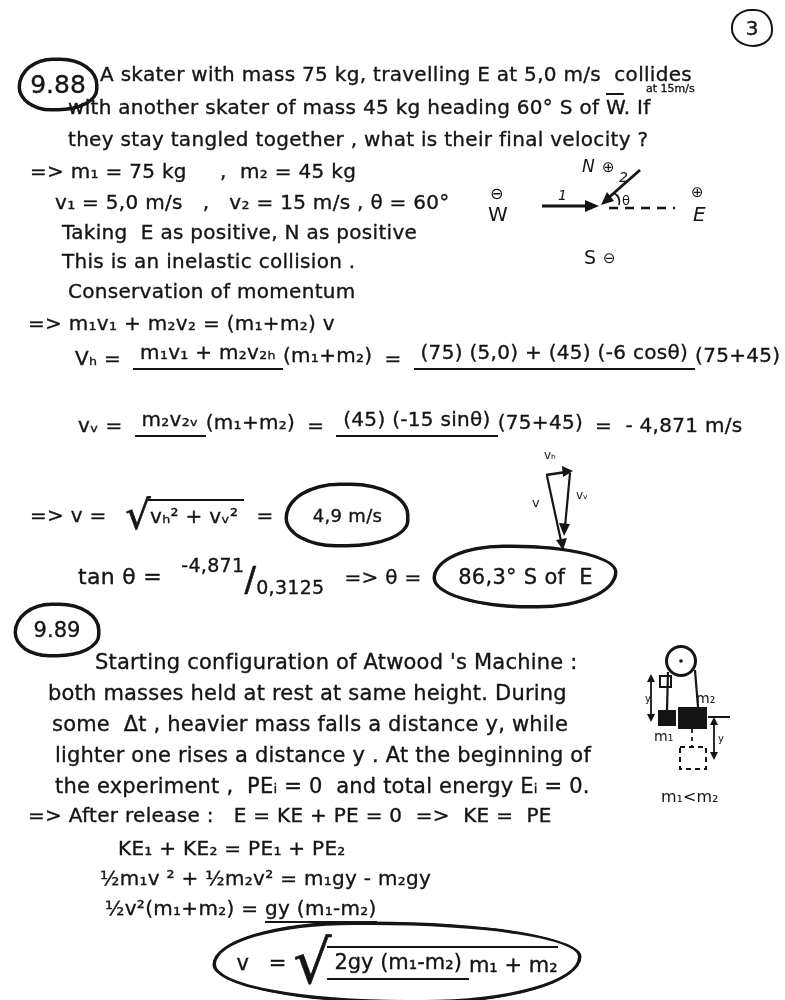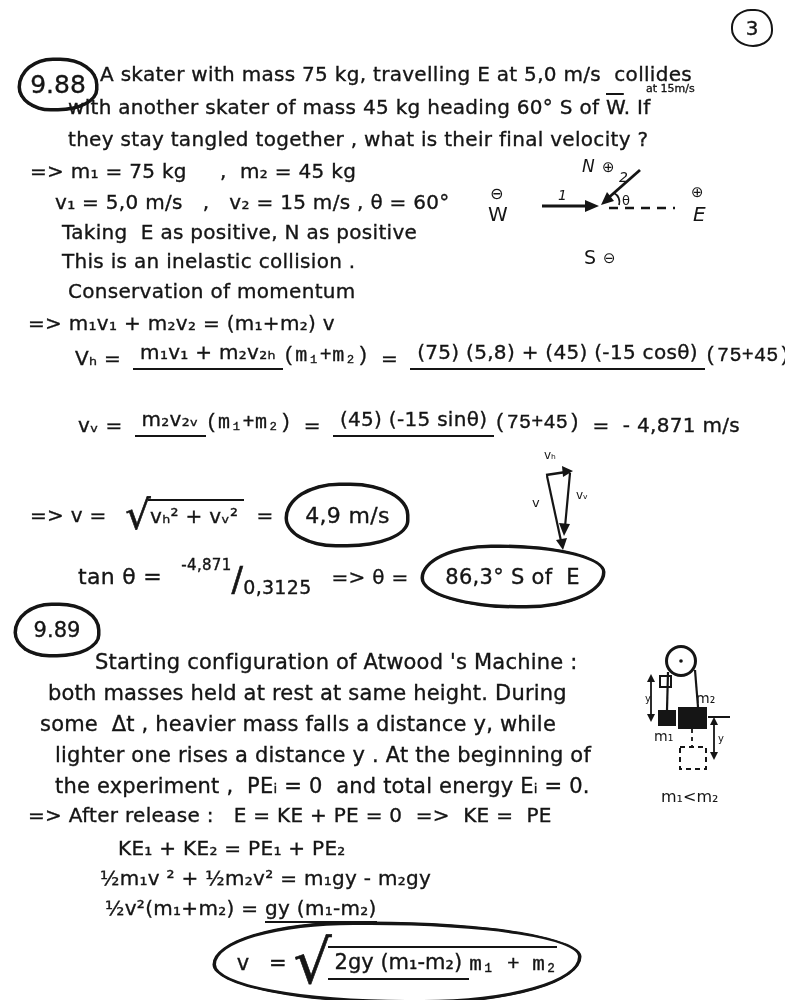--- a/index.html
+++ b/index.html
@@ -14,30 +14,30 @@
   .para { font-size:21px; letter-spacing:0.2px; }
   .small-note { position:absolute; font-size:11px; letter-spacing:0; white-space:pre; }
   .overline-w { text-decoration:overline; }
   .underline { border-bottom:2.5px solid #151515; padding-bottom:1px; }
 
   
   .eqrow { position:absolute; display:flex; align-items:flex-start; gap:12px; white-space:pre; font-size:20px; letter-spacing:0.3px; }
   .eqrow .bl { padding-top:6px; }
   .frac { display:inline-flex; align-items:center; }
   .frac .num { border-bottom:2.5px solid #151515; padding:0 7px 4px; }
-  .frac .den { padding-top:0;font-family:Liberation Mono, monospace; }
+  .frac .den { padding-top:0; }
 
   
   .radical { display:inline-flex; align-items:flex-start; }
   .radsign { font-size:40px; line-height:0.8; font-weight:normal; -webkit-text-stroke:0.6px currentColor; }
   .radbody { border-top:2.5px solid #151515; padding:3px 6px 0 2px; margin-left:-3px;text-align:right; }
 
   
   .sfrac { display:inline-flex; align-items:center; }
-  .sfrac .snum { position:relative; top:-12px; font-size:15px; }
+  .sfrac .snum { position:relative; top:-12px; font-size:19px; }
   .sfrac .sslash { font-size:34px; -webkit-text-stroke:0.6px currentColor; position:relative; top:2px; }
   .sfrac .sden { position:relative; top:10px; font-size:19px; }
 
   
   .cloud {
     display:flex; align-items:center; justify-content:center;
     border:3px solid #151515; background:#fff;
     border-radius: 48% 52% 55% 45% / 60% 55% 45% 50%;
     box-shadow: 0 0 0 0.5px #151515;
   }
@@ -101,21 +101,21 @@
   </svg>
 
   <div class="eqrow" style="left:75px; top:340px;">
     <span class="bl">Vₕ =</span>
     <span class="frac">
       <span class="num">m₁v₁ + m₂v₂ₕ</span>
       <span class="den">(m₁+m₂)</span>
     </span>
     <span class="bl">=</span>
     <span class="frac">
-      <span class="num">(75) (5,8) + (45) (-15 cosθ)</span>
+      <span class="num">(75) (5,0) + (45) (-6 cosθ)</span>
       <span class="den">(75+45)</span>
     </span>
     <span class="bl">=  0, 3125 m/s</span>
   </div>
 
   <div class="eqrow" style="left:78px; top:407px;">
     <span class="bl">vᵥ =</span>
     <span class="frac">
       <span class="num">m₂v₂ᵥ</span>
       <span class="den">(m₁+m₂)</span>
@@ -129,21 +129,21 @@
   </div>
 
   <div class="eqrow" style="left:30px; top:483px; align-items:center;">
     <span>=&gt; v = </span>
     <span class="radical">
       <span class="radsign">√</span>
       <span class="radbody">vₕ² + vᵥ²</span>
     </span>
     <span>=</span>
     <span class="cloud" style="width:118px; height:58px;">
-      <span style="font-size:22px;">4,9 m/s</span>
+      <span style="font-size:18px;">4,9 m/s</span>
     </span>
   </div>
 
   <svg class="abs" style="left:528px; top:445px;" width="80" height="120" viewBox="0 0 80 120">
     <text x="16" y="14" font-size="12">vₕ</text>
     <path class="stroke" d="M18 30 L38 27" stroke-width="2.6"></path>
     <polygon points="45,26 34,21 35,32" fill="#151515"></polygon>
     <path class="stroke" d="M42 28 L37 82" stroke-width="2.2"></path>
     <polygon points="36,91 42,79 31,78 " fill="#151515"></polygon>
     <text x="48" y="54" font-size="12">vᵥ</text>
@@ -164,21 +164,21 @@
       <span style="font-size:21px;">86,3° S of  E</span>
     </span>
   </div>
 
   <div class="cloud abs" style="left:14px; top:603px; width:80px; height:48px;">
     <span style="font-size:21px;">9.89</span>
   </div>
 
   <span class="line para" style="left:95px; top:650px;">Starting configuration of Atwood 's Machine :</span>
   <span class="line para" style="left:48px; top:681px;">both masses held at rest at same height. During</span>
-  <span class="line para" style="left:40px; top:712px;">some  Δt , heavier mass falls a distance y, while</span>
+  <span class="line para" style="left:52px; top:712px;">some  Δt , heavier mass falls a distance y, while</span>
   <span class="line para" style="left:55px; top:743px;">lighter one rises a distance y . At the beginning of</span>
   <span class="line para" style="left:55px; top:774px;">the experiment ,  PEᵢ = 0  and total energy Eᵢ = 0.</span>
   <span class="line" style="left:28px; top:803px;">=&gt; After release :   E = KE + PE = 0  =&gt;  KE =  PE</span>
   <span class="line" style="left:118px; top:836px;">KE₁ + KE₂ = PE₁ + PE₂</span>
   <span class="line" style="left:100px; top:866px;">½m₁v ² + ½m₂v² = m₁gy - m₂gy</span>
   <span class="line" style="left:105px; top:896px;"><span>½v²(m₁+m₂) = </span><span class="underline">gy (m₁-m₂)</span></span>
 
   <div class="cloud abs cloud2" style="left:213px; top:922px; width:362px; height:75px;">
     <div style="display:flex; align-items:center; font-size:21px; white-space:pre;">
       <span>v   = </span>

